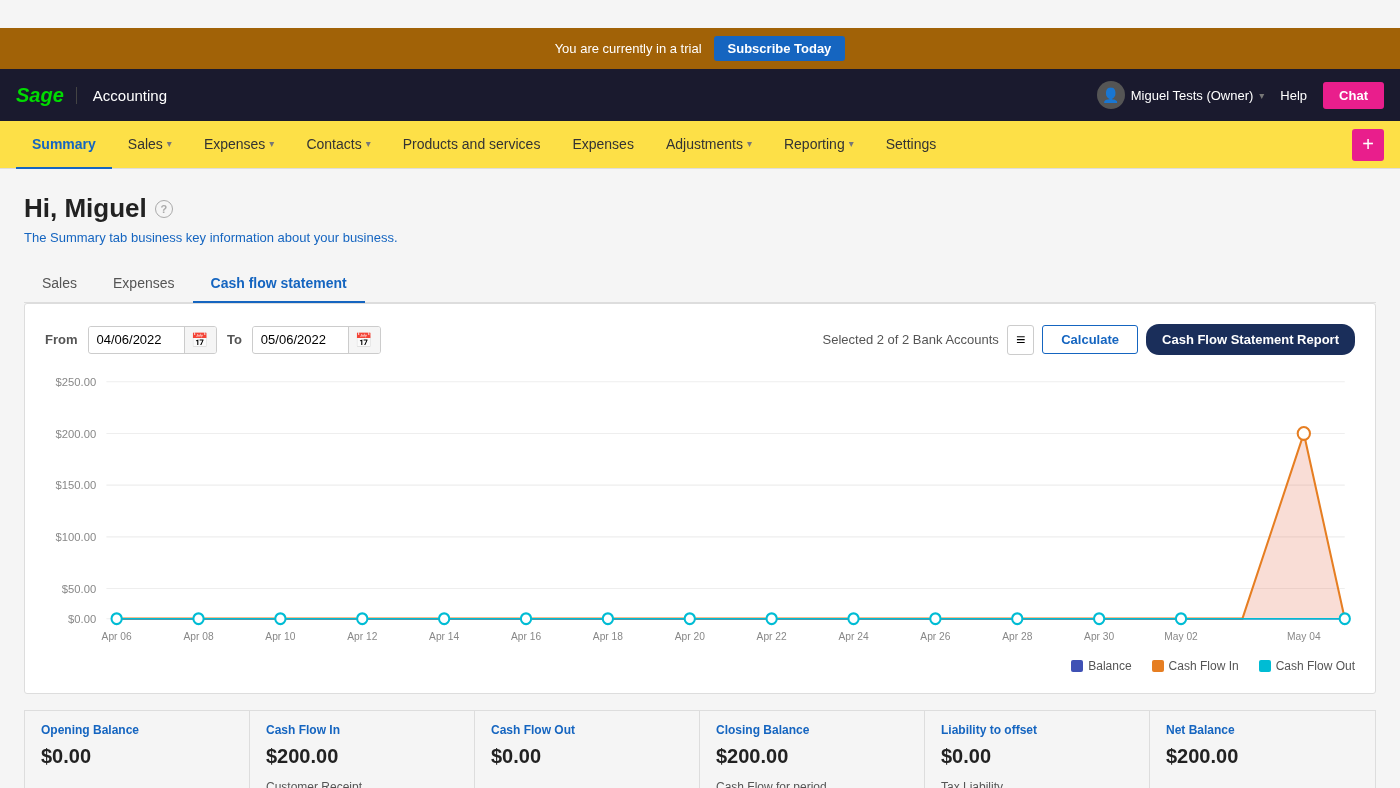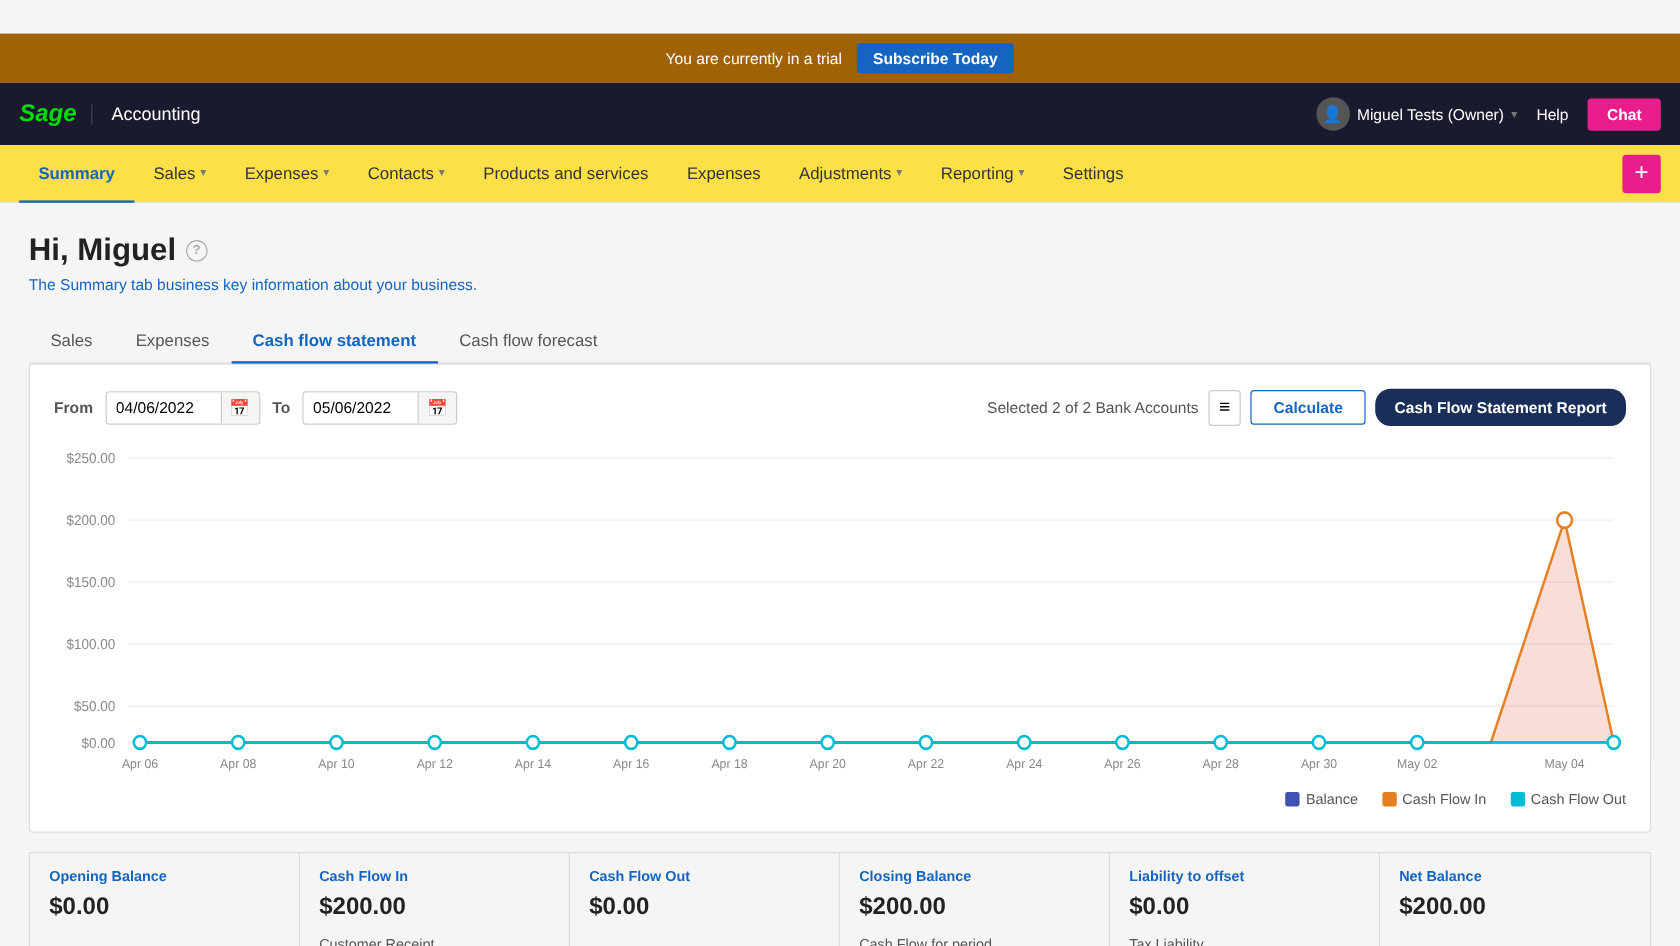--- a/index.html
+++ b/index.html
@@ -296,21 +296,20 @@
   <div class="page-greeting">
     <span>Hi, Miguel</span>
     <span class="help-circle">?</span>
   </div>
   <div class="page-subtitle">The Summary tab business key information about your business.</div>
 
   <div class="tabs" id="tabs-container">
       <div class="tab">Sales</div>
       <div class="tab">Expenses</div>
       <div class="tab active">Cash flow statement</div>
-      <div class="tab">Cash flow forecast</div>
     </div>
 
   <div class="chart-panel">
 
     <div class="date-controls">
       <span class="date-label">From</span>
       <div class="date-input-wrap">
         <input class="date-input" type="text" value="04/06/2022" style="">
         <div class="date-icon-btn">📅</div>
       </div>

